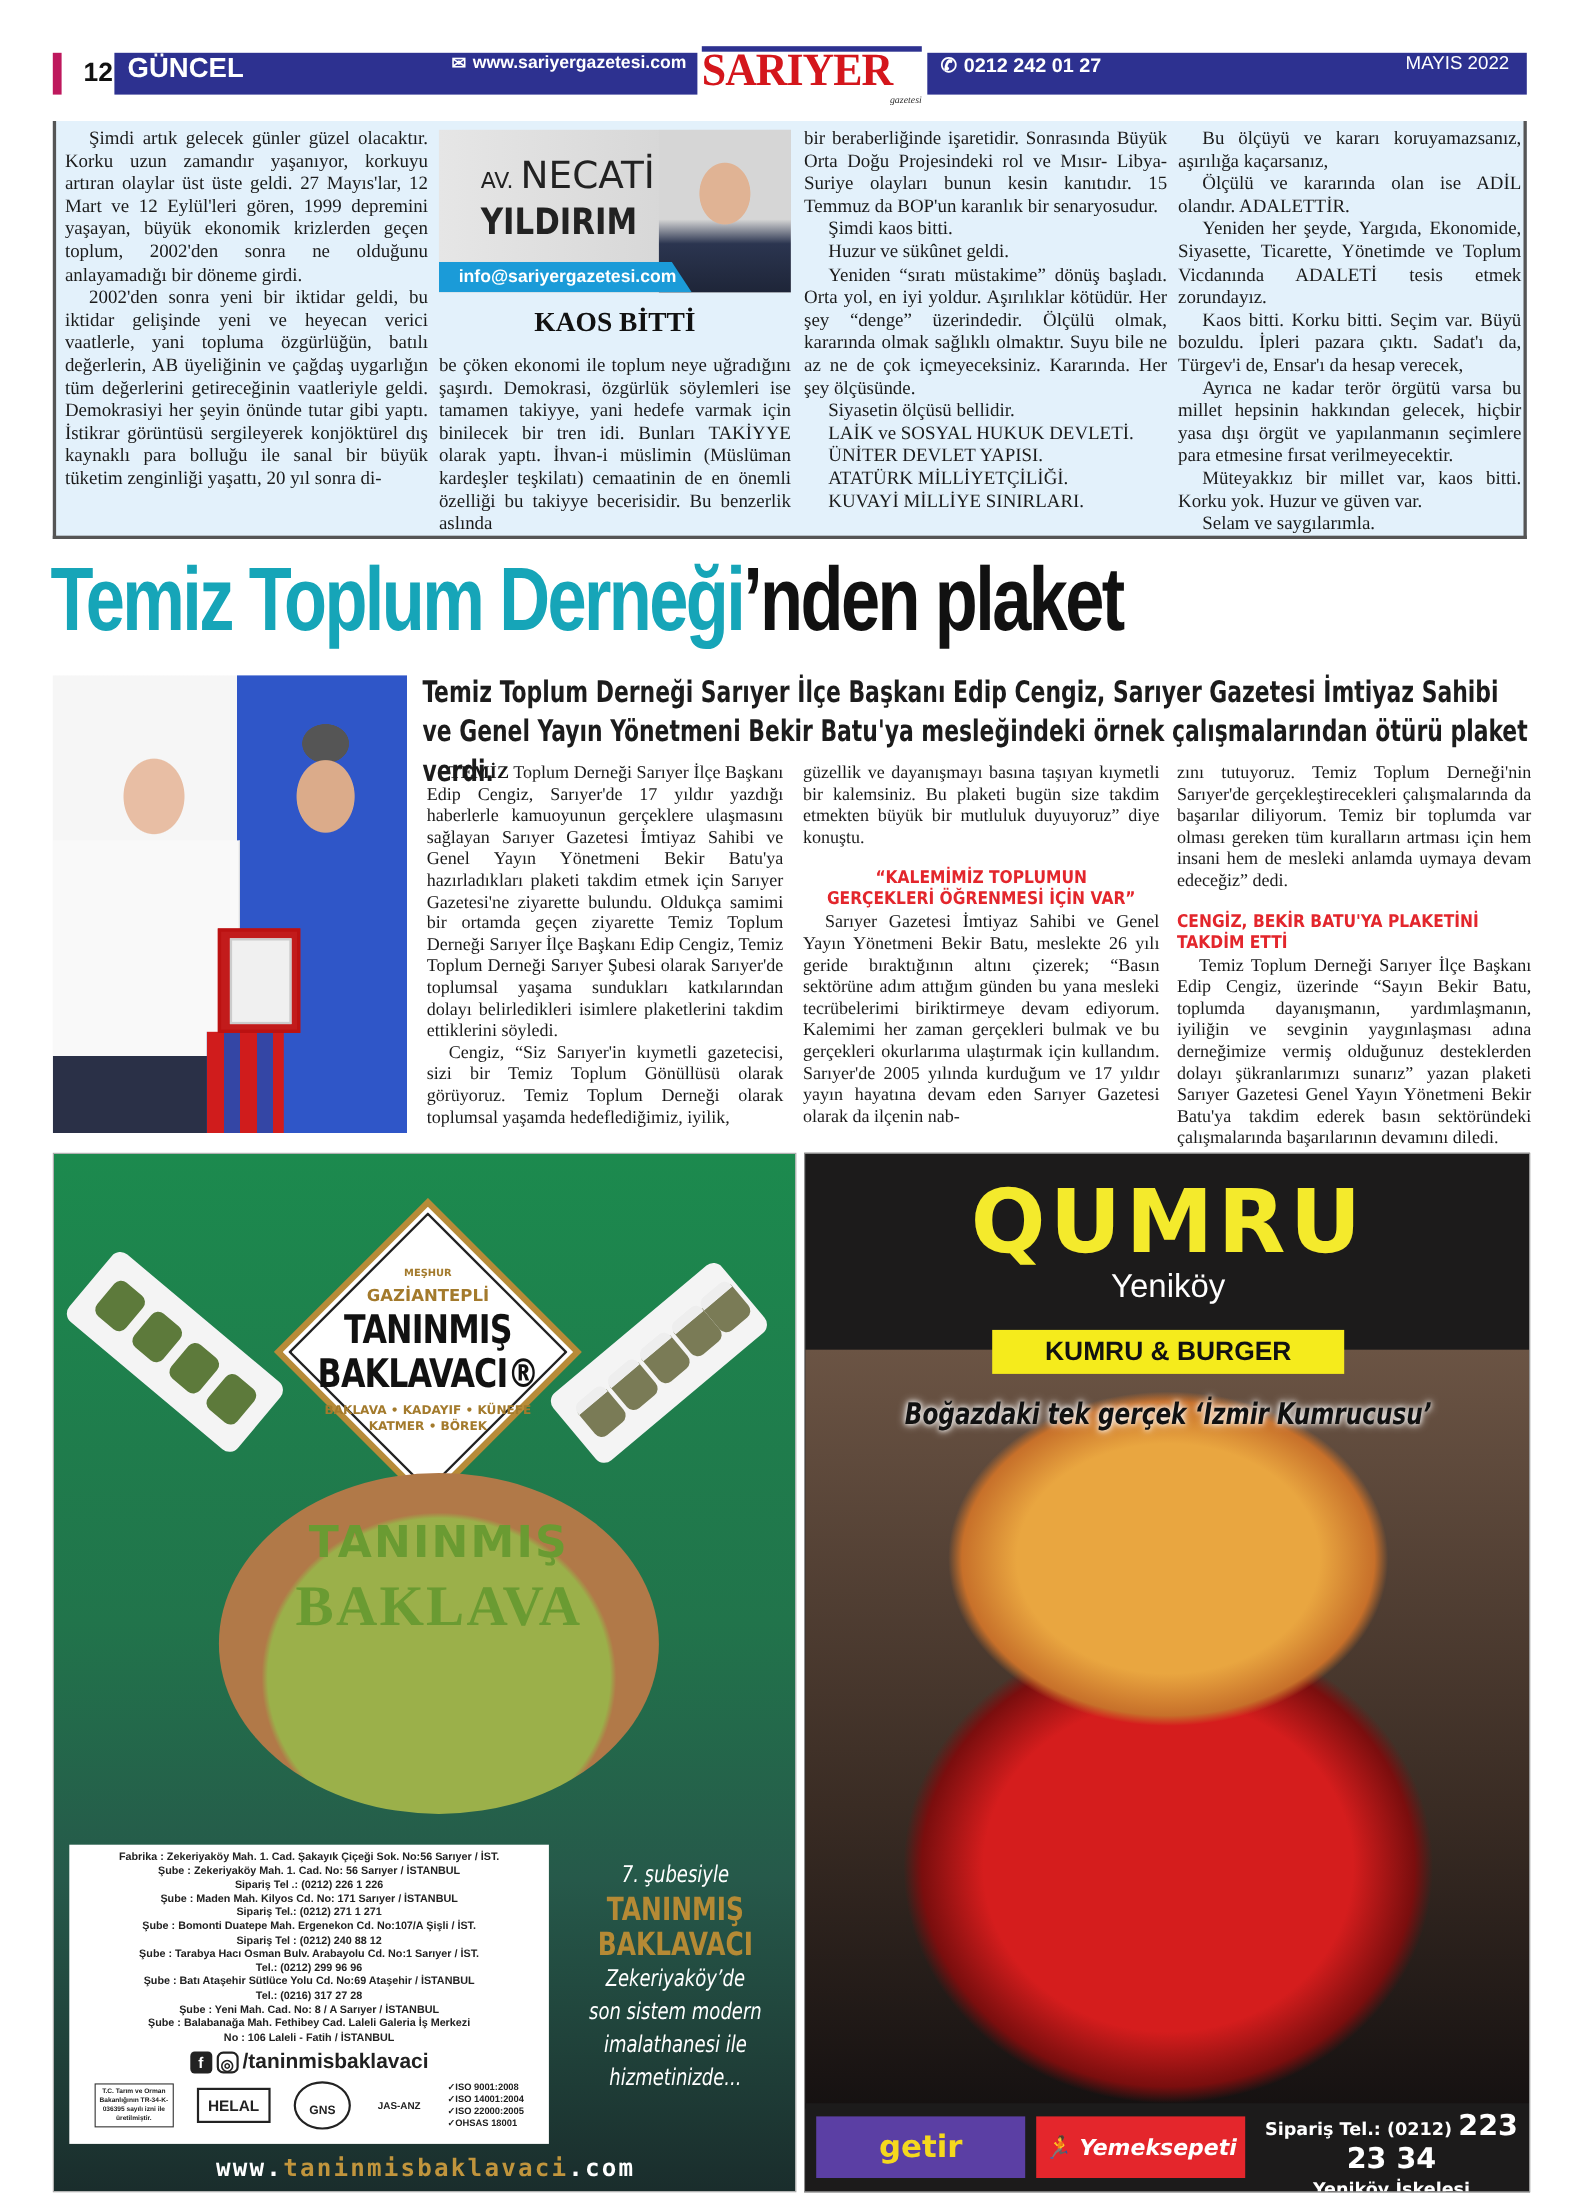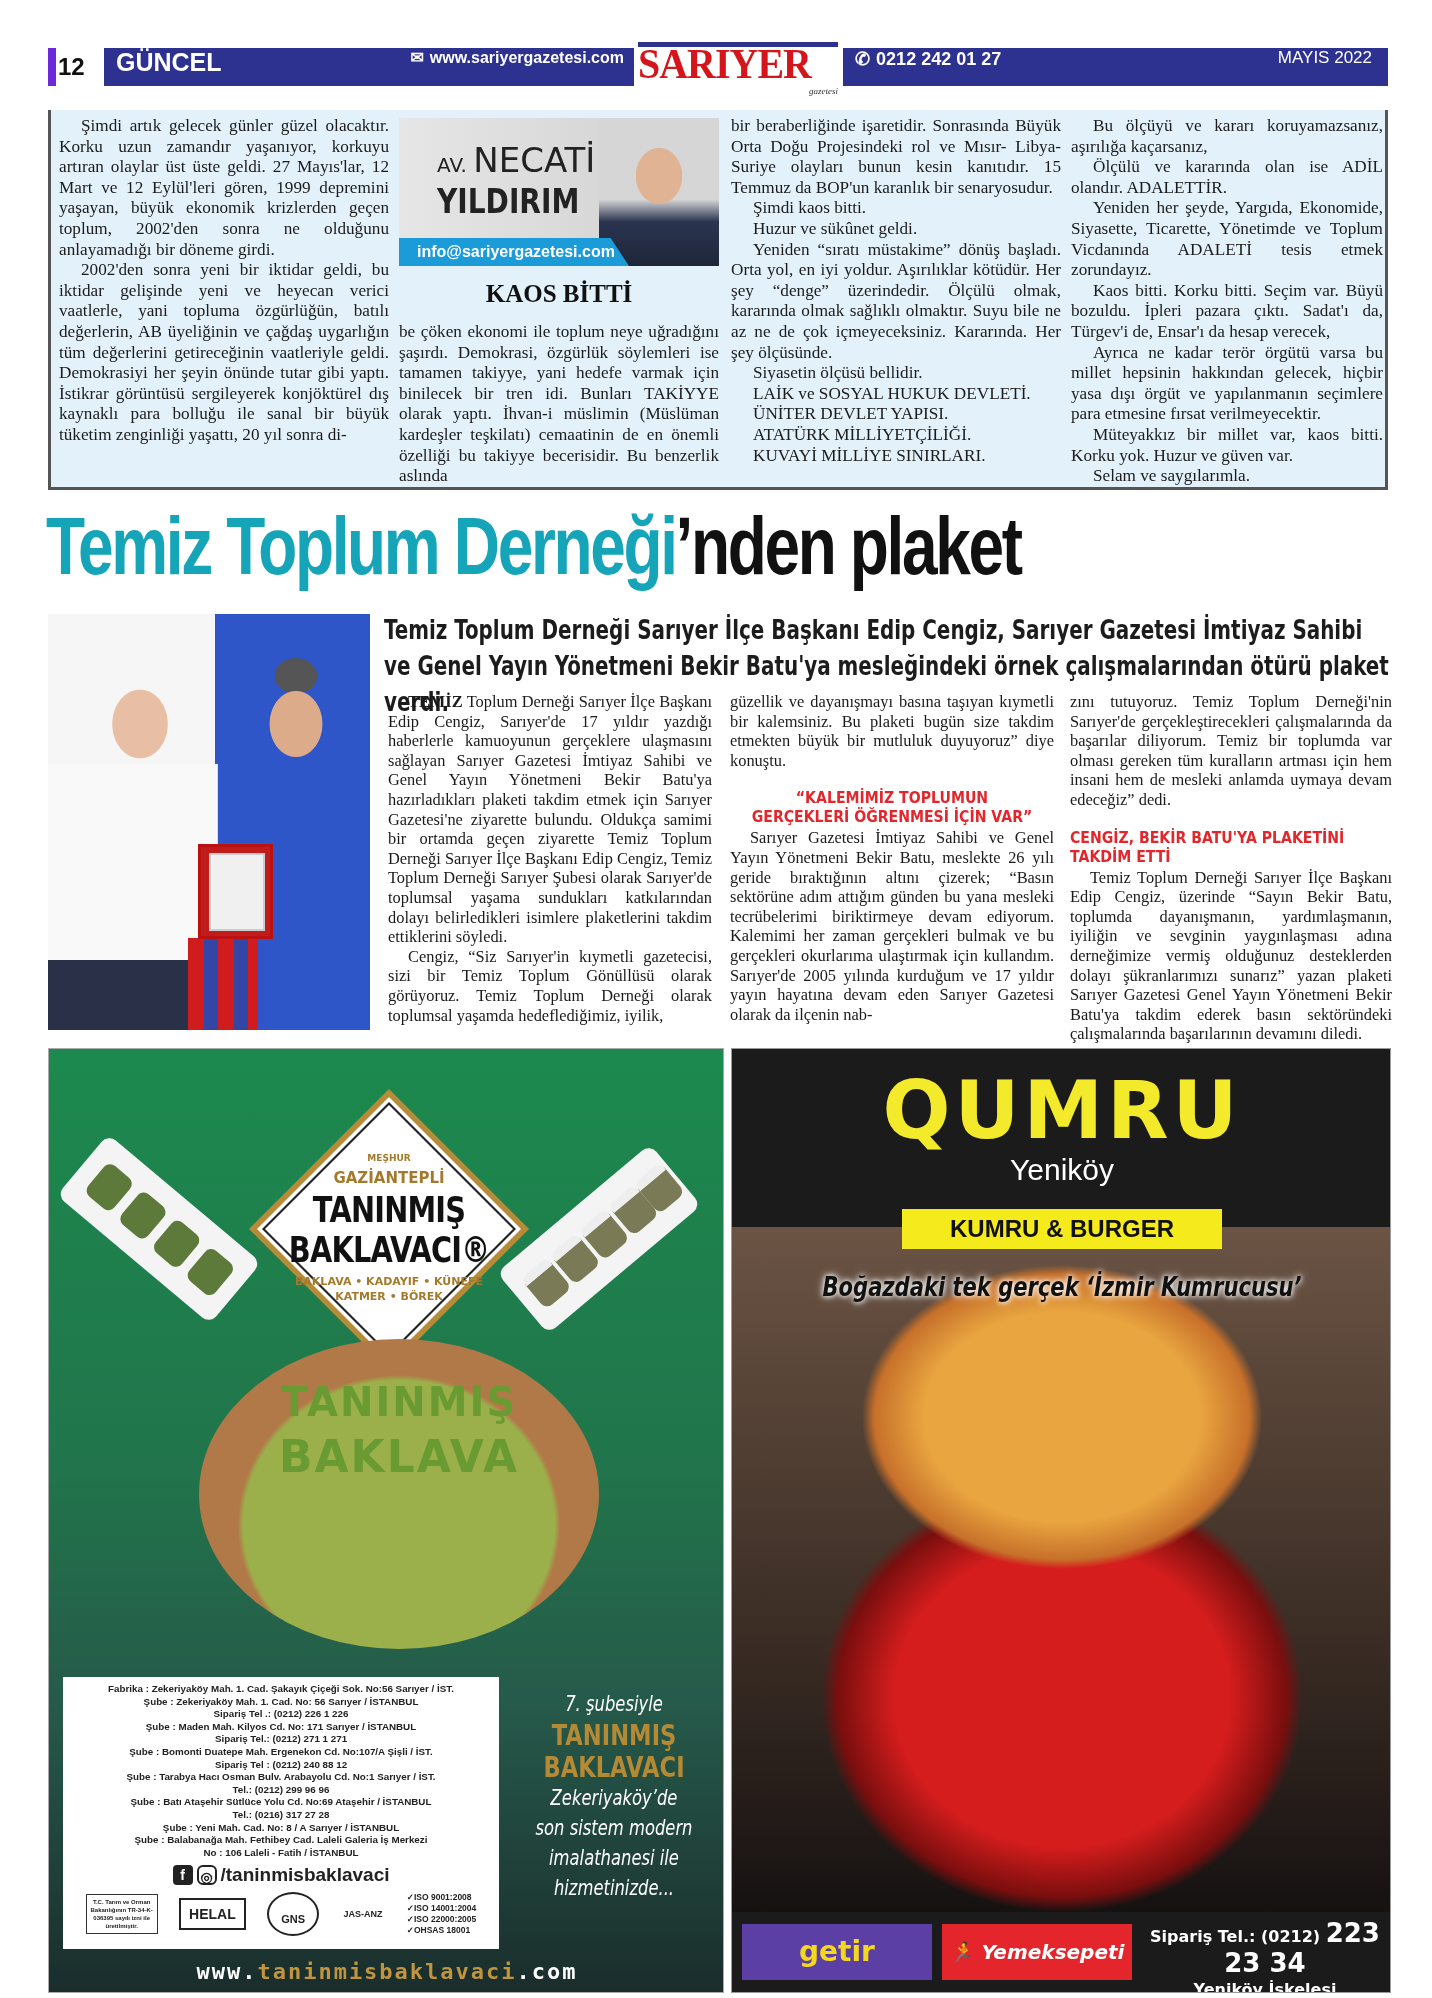--- a/index.html
+++ b/index.html
@@ -1,20 +1,20 @@
 <!DOCTYPE html>
 <html><head>
 <meta charset="utf-8">
 <style>
   * { box-sizing: border-box; margin: 0; padding: 0; }
   body { width: 1432px; height: 1998px; background: #ffffff; position: relative; overflow: hidden; font-family: "Liberation Serif", serif; color: #1a1a1a; }
 
   
   .header { position: absolute; left: 48px; top: 48px; width: 1340px; height: 38px; }
-  .hdr-num { position: absolute; left: 0; top: 0; width: 56px; height: 38px; background: #fff; border-left: 8px solid #6d28d9; font: bold 24px "Liberation Sans", sans-serif; color: #111; padding-left: 2px; line-height: 38px; }
+  .hdr-num { position: absolute; left: 0; top: 0; width: 56px; height: 38px; background: #fff; border-left: 8px solid #be185d; font: bold 24px "Liberation Sans", sans-serif; color: #111; padding-left: 20px; line-height: 38px; }
   .hdr-bar { position: absolute; left: 56px; top: 0; width: 530px; height: 38px; background: #2d3190; text-decoration: underline; }
   .hdr-bar2 { position: absolute; left: 795px; top: 0; width: 545px; height: 38px; background: #2d3190; }
   .hdr-section { position: absolute; left: 12px; top: 0; line-height: 38px; font: bold 25px "Liberation Sans", sans-serif; color: #fff; }
   .hdr-web { position: absolute; right: 10px; top: 0; line-height: 38px; font: bold 16px "Liberation Sans", sans-serif; color: #fff; display: flex; align-items: center; gap: 6px; }
   .hdr-logo { position: absolute; left: 590px; top: -6px; width: 204px; height: 50px; }
   .hdr-logo .logo-txt { font: bold 42px "Liberation Serif", serif; color: #d4161c; letter-spacing: -1px; line-height: 44px; transform: scaleX(0.95); transform-origin: left; }
   .hdr-logo .logo-sub { position: absolute; right: 4px; bottom: -4px; font: italic 9px "Liberation Serif", serif; color: #333; }
   .hdr-logo .logo-line { position: absolute; left: 0; top: 0; width: 200px; height: 5px; background: #2d3190; }
   .hdr-phone { position: absolute; left: 12px; top: 0; line-height: 38px; font: bold 18px "Liberation Sans", sans-serif; color: #fff; display: flex; align-items: center; gap: 6px; }
   .hdr-date { position: absolute; right: 16px; top: 0; line-height: 38px; font: 17px "Liberation Sans", sans-serif; color: #fff; }
@@ -81,21 +81,21 @@
   .d-prod2 { top: 201px; font-size: 11px; color: #a37a2c; }
   .d-since { top: 248px; font-size: 11px; color: #fff; line-height: 11px; }
   .plate { position: absolute; width: 200px; height: 80px; background: #f4f4f4; border-radius: 10px; }
   .plate.l { left: 10px; top: 140px; transform: rotate(40deg); }
   .plate.r { left: 450px; top: 150px; transform: rotate(-40deg); }
   .plate .roll { position: absolute; top: 20px; width: 34px; height: 40px; background: #5d7a3b; border-radius: 8px; }
   .plate.r .roll { background: #7a7b56; border-top: 10px solid #eee; }
   .tray { position: absolute; left: 150px; top: 290px; width: 400px; height: 310px; border-radius: 50%; background: radial-gradient(ellipse at 50% 60%,#9bb04a 0 55%,#b17948 57% 100%); }
   .tray-txt { position: absolute; left: 0; width: 400px; text-align: center; font: bold 40px "DejaVu Sans", sans-serif; color: #6a9b32; letter-spacing: 2px; }
   .tray-txt.t1 { top: 40px; }
-  .tray-txt.t2 { top: 92px; font-size: 44px; }
+  .tray-txt.t2 { top: 92px; font-size: 52px; font-family: Liberation Serif, serif; }
   .addr-box { position: absolute; left: 14px; top: 628px; width: 436px; height: 272px; background: #fff; padding: 6px 4px; text-align: center; }
   .addr-line { font: bold 9.8px "Liberation Sans", sans-serif; color: #222; line-height: 12.6px; white-space: nowrap; }
   .social { margin-top: 5px; font: bold 19px "Liberation Sans", sans-serif; color: #222; display: flex; justify-content: center; align-items: center; gap: 4px; }
   .soc-ic { display: inline-block; width: 20px; height: 20px; background: #222; color: #fff; border-radius: 4px; font-size: 14px; line-height: 20px; text-align: center; }
   .soc-ic.ig { background: #fff; border: 2px solid #222; border-radius: 6px; color: #222; }
   .certs { display: flex; justify-content: space-around; align-items: center; margin-top: 6px; padding: 0 8px; }
   .cert { font: bold 8px "Liberation Sans", sans-serif; color: #222; border: 1px solid #333; padding: 3px; text-align: center; }
   .cert-helal { font: bold 14px "Liberation Sans", sans-serif; border: 2px solid #222; padding: 6px 8px; transform: rotate(0deg); }
   .cert-gns { width: 52px; height: 44px; border-radius: 50%; font: bold 11px "Liberation Sans", sans-serif; line-height: 44px; border: 2px solid #222; }
   .iso-list { text-align: left; font: bold 8.5px "Liberation Sans", sans-serif; color: #222; line-height: 11px; }

